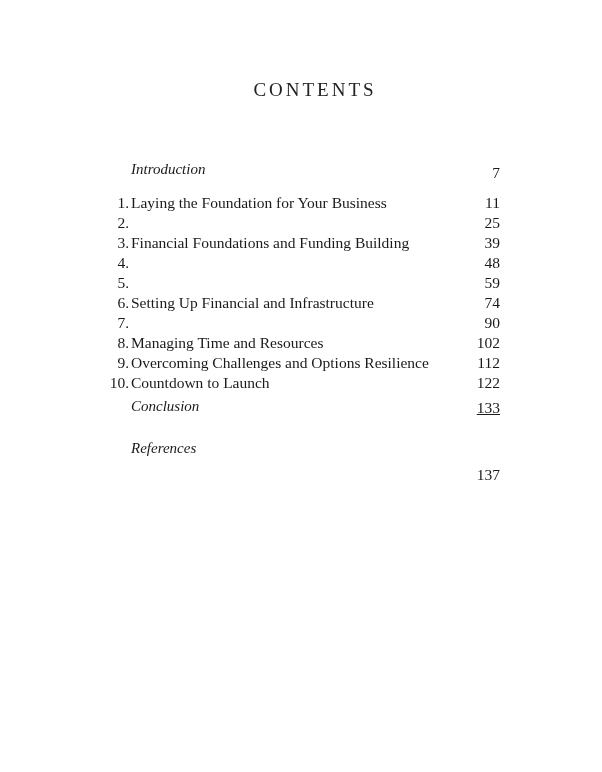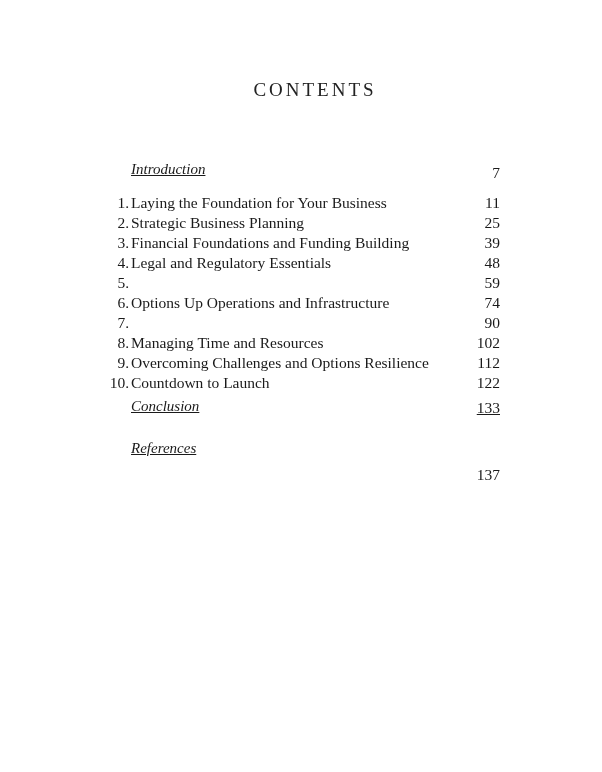--- a/index.html
+++ b/index.html
@@ -46,21 +46,20 @@
       white-space: nowrap;
     }
     .title {
       position: absolute;
       left: 31px;
       white-space: nowrap;
     }
     .title.italic {
       font-style: italic;
       font-size: 15px;
-      text-decoration: underline;
     }
     .page {
       position: absolute;
       right: 2px;
       text-align: right;
       white-space: nowrap;
     }
   </style>
 </head>
 <body>
@@ -74,40 +73,38 @@
     <span class="page" style="top:4px;">7</span>
   </div>
 
   <div class="row" style="top:193px;">
     <span class="num">1.</span>
     <span class="title">Laying the Foundation for Your Business</span>
     <span class="page">11</span>
   </div>
   <div class="row" style="top:213px;">
     <span class="num">2.</span>
-    <span class="title">Strategic Business Planning</span>
     <span class="page">25</span>
   </div>
   <div class="row" style="top:233px;">
     <span class="num">3.</span>
     <span class="title">Financial Foundations and Funding Building</span>
     <span class="page">39</span>
   </div>
   <div class="row" style="top:253px;">
     <span class="num">4.</span>
-    <span class="title">Legal and Regulatory Essentials</span>
     <span class="page">48</span>
   </div>
   <div class="row" style="top:273px;">
     <span class="num">5.</span>
     <span class="page">59</span>
   </div>
   <div class="row" style="top:293px;">
     <span class="num">6.</span>
-    <span class="title">Options Up Operations and Infrastructure</span>
+    <span class="title">Setting Up Financial and Infrastructure</span>
     <span class="page">74</span>
   </div>
   <div class="row" style="top:313px;">
     <span class="num">7.</span>
     <span class="page">90</span>
   </div>
   <div class="row" style="top:333px;">
     <span class="num">8.</span>
     <span class="title">Managing Time and Resources</span>
     <span class="page">102</span>

